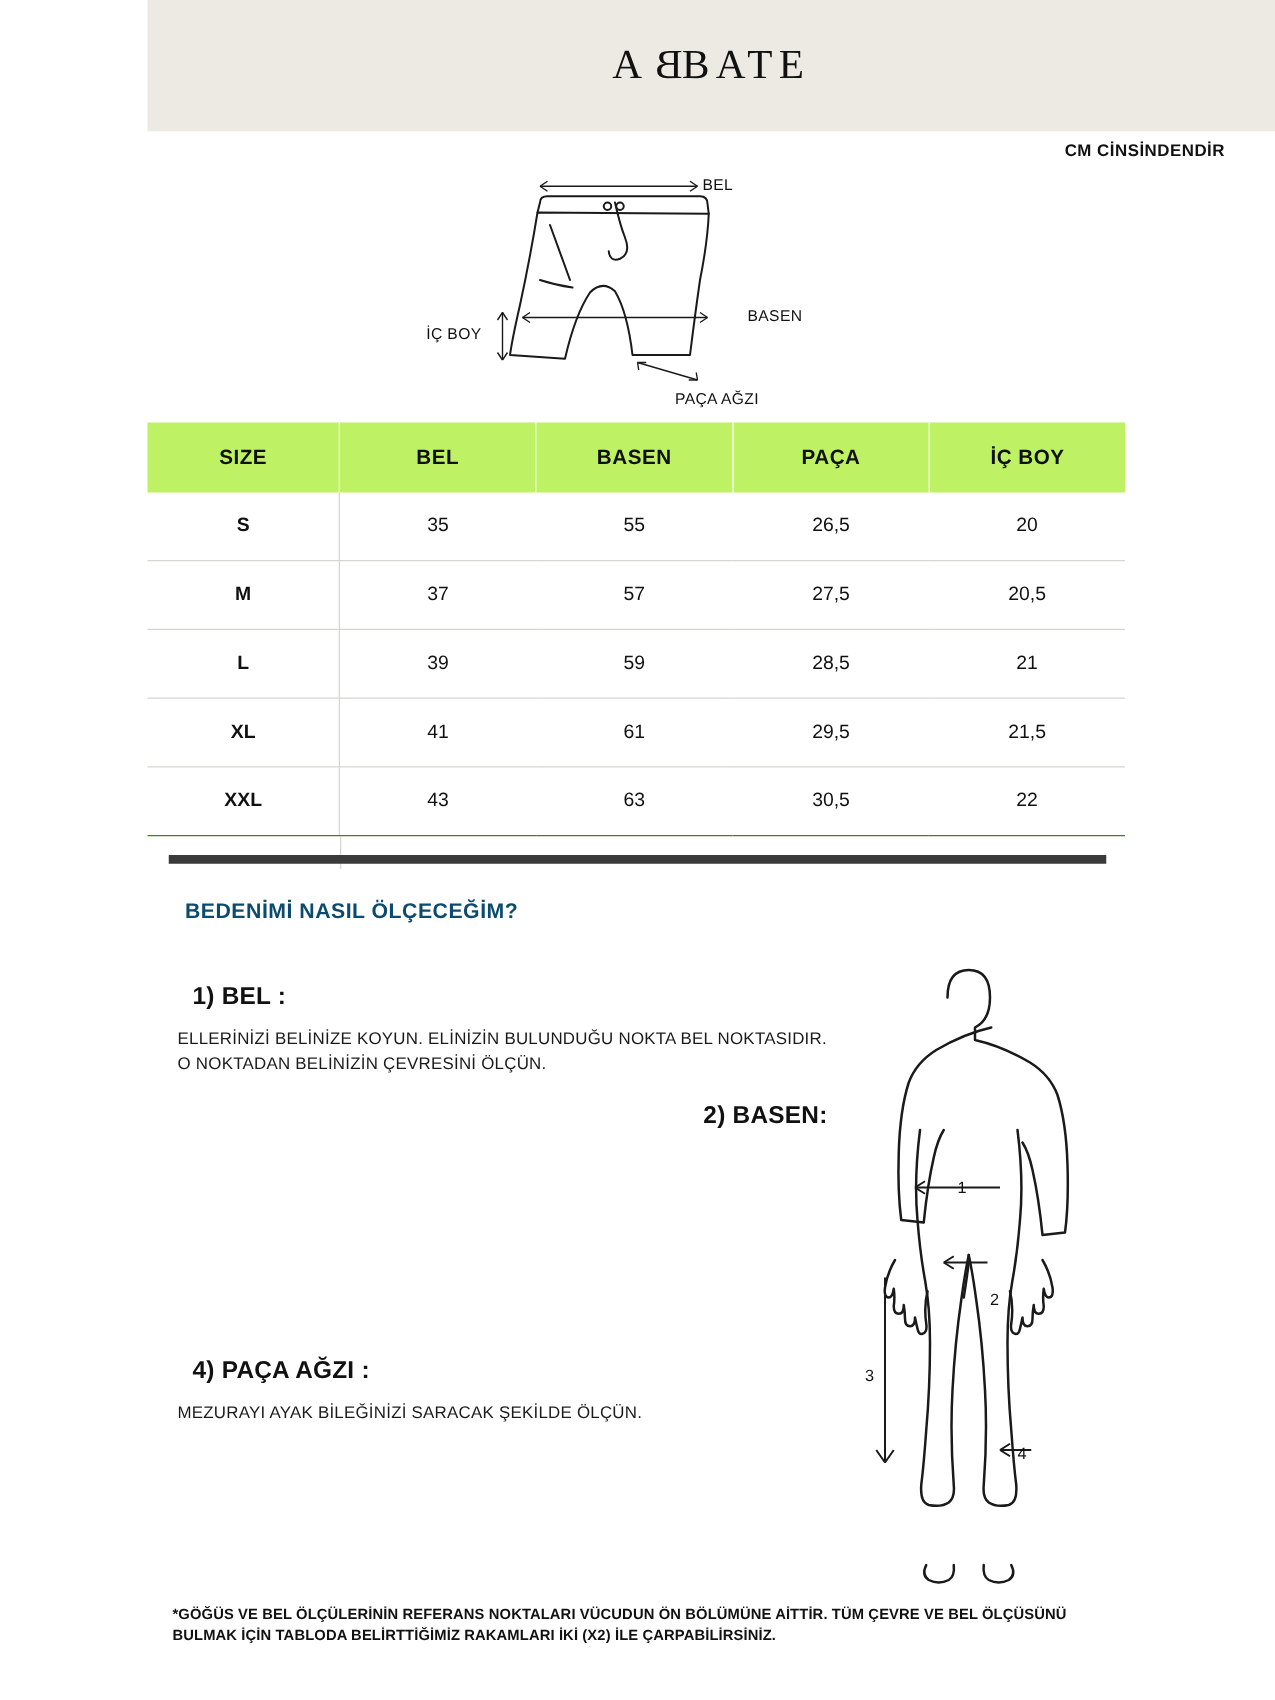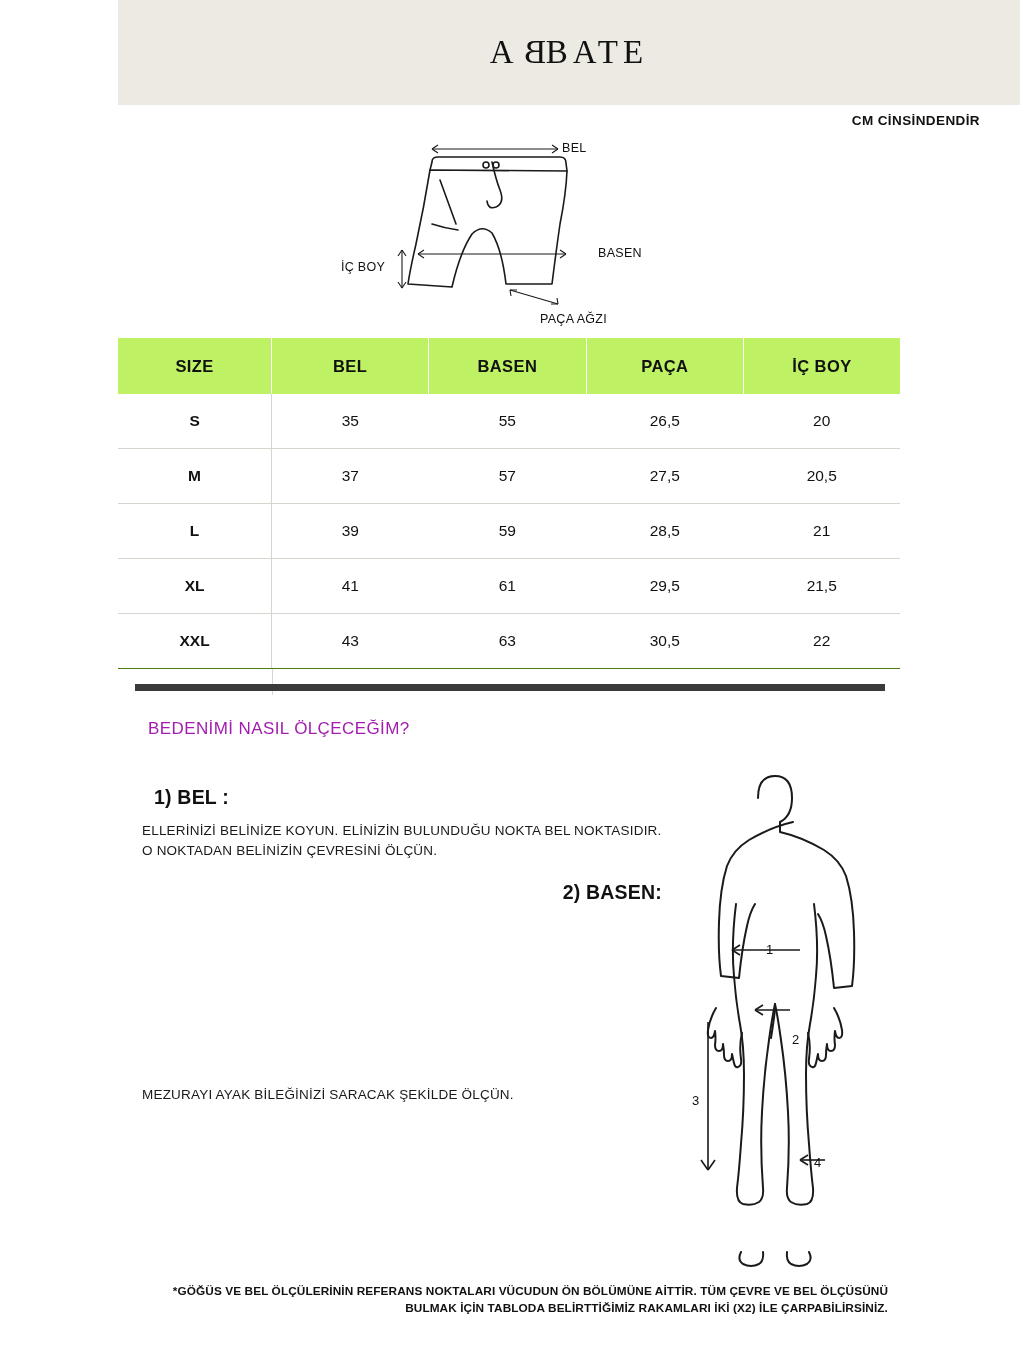--- a/index.html
+++ b/index.html
@@ -137,23 +137,23 @@
     height: 7px;
     background: #3a3a3a;
   }
 
   
   .howto-title {
     position: absolute;
     left: 148px;
     top: 719px;
     font-size: 17px;
-    font-weight: normal;
+    font-weight: bold;
     letter-spacing: 0.4px;
-    color: #a21caf;
+    color: #0c4a6e;
   }
   .sec {
     position: absolute;
     left: 142px;
     width: 520px;
   }
   .sec h3 {
     margin: 0 0 12px 12px;
     font-size: 19.5px;
     font-weight: bold;
@@ -190,21 +190,20 @@
   .footnote {
     position: absolute;
     left: 138px;
     top: 1283px;
     width: 750px;
     font-size: 11.8px;
     font-weight: bold;
     line-height: 1.45;
     letter-spacing: 0.1px;
     color: #111;
-    text-align: right;
   }
 </style>
 </head>
 <body>
 
 <div class="page">
 
   <div class="header-band">
     <div class="brand">
       <span>A</span>
@@ -312,20 +311,21 @@
   <div class="howto-title">BEDENİMİ NASIL ÖLÇECEĞİM?</div>
 
   <div class="sec sec1">
     <h3>1) BEL :</h3>
     <p>ELLERİNİZİ BELİNİZE KOYUN. ELİNİZİN BULUNDUĞU NOKTA BEL NOKTASIDIR. O NOKTADAN BELİNİZİN ÇEVRESİNİ ÖLÇÜN.</p>
   </div>
   <div class="sec sec2">
     <h3>2) BASEN:</h3>
   </div>
   <div class="sec sec4">
+    <h3>4) PAÇA AĞZI :</h3>
     <p>MEZURAYI AYAK BİLEĞİNİZİ SARACAK ŞEKİLDE ÖLÇÜN.</p>
   </div>
 
   <div class="figure">
     <svg width="250" height="510" viewBox="0 0 250 510">
       <g fill="none" stroke="#1a1a1a" stroke-width="2" stroke-linejoin="round" stroke-linecap="round">
 
         <path d="M108 38 q0 -22 17 -22 q17 0 17 22 q0 18 -12 24 l0 10 q22 5 44 18 q16 10 22 26 q7 22 8 56 q1 32 -2 54 l-18 2 q-3 -30 -8 -52 q-3 -14 -8 -22"></path>
         <path d="M143 62 q-22 5 -44 18 q-16 10 -22 26 q-7 22 -8 56 q-1 32 2 54 l18 2 q3 -30 8 -52 q3 -14 8 -22"></path>
 

